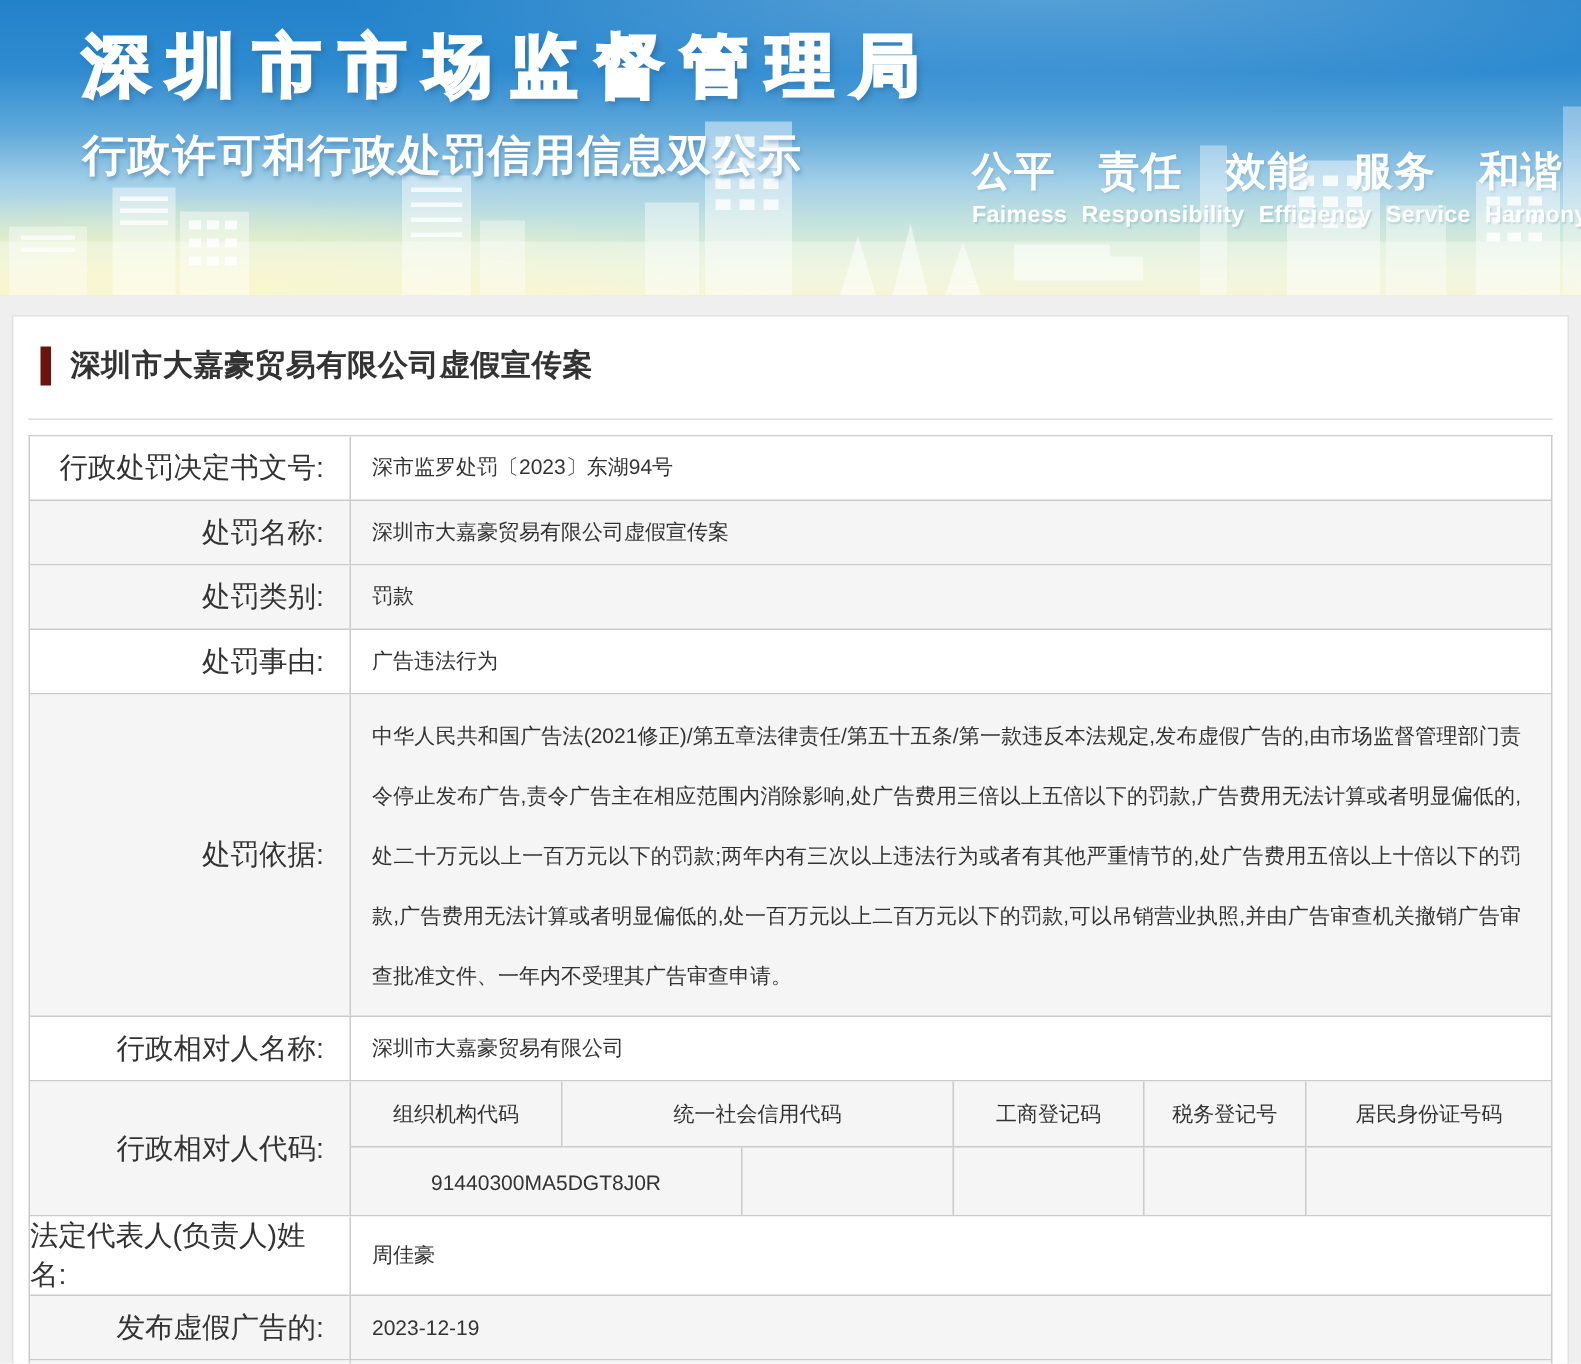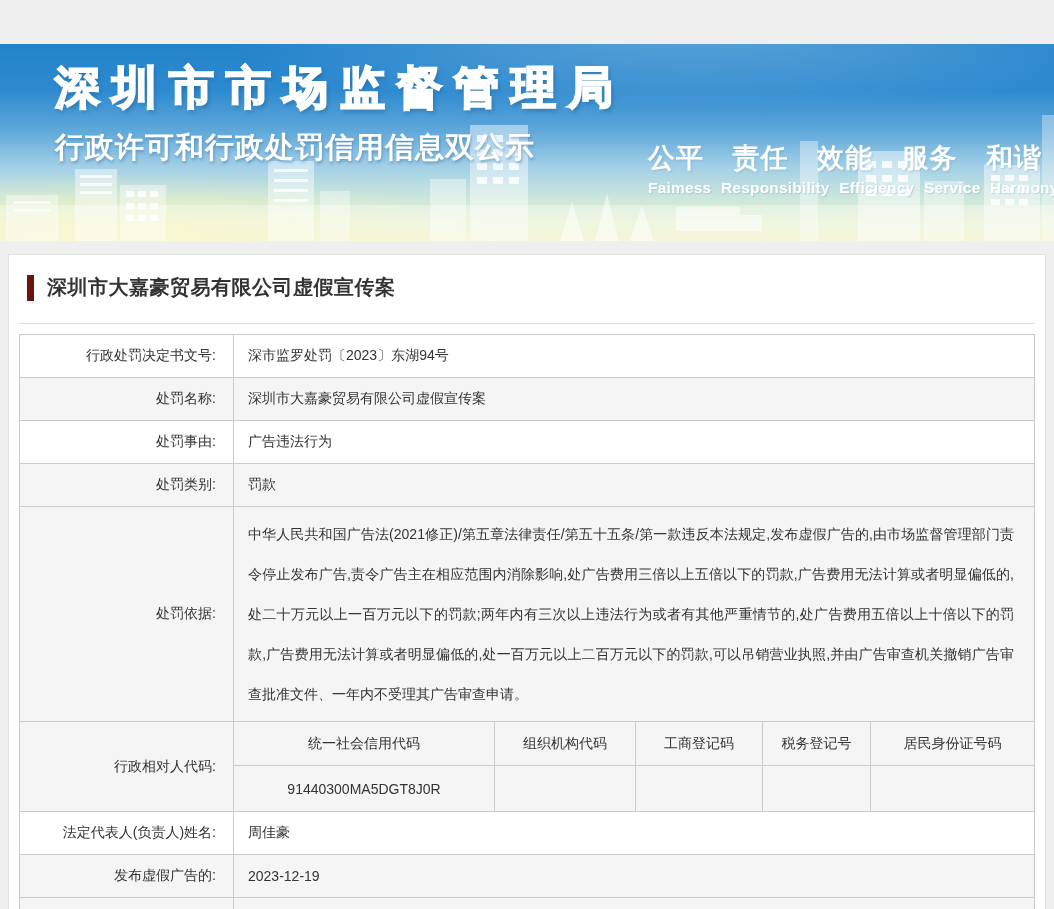--- a/index.html
+++ b/index.html
@@ -11,21 +11,20 @@
     color:#333;
   }
 
   
   .banner {
     position:relative; height:197px; overflow:hidden;
     background:
       radial-gradient(ellipse 55% 55% at 10% 104%, rgba(247,243,178,0.95), rgba(247,243,178,0) 70%),
       radial-gradient(ellipse 70% 65% at 66% -8%, rgba(255,255,255,0.28), rgba(255,255,255,0) 65%),
       linear-gradient(180deg, #2282ca 0%, #2f8bd0 24%, #5fa8da 44%, #a2cfe7 62%, #cbe6dc 78%, #e7f1cf 91%, #f2f0c5 100%);
-    margin-top: 44px;
   }
   .skyline { position:absolute; left:0; bottom:0; width:1054px; height:132px; }
   .banner-title {
     position:absolute; left:55px; top:14px;
     font-size:45px; font-weight:bold; letter-spacing:12px; white-space:nowrap;
     color:#1e7ca3;
     -webkit-text-stroke:2px #ffffff;
     text-shadow:2px 3px 4px rgba(25,80,125,0.45);
   }
   .banner-subtitle {
@@ -56,21 +55,21 @@
   .accent-bar { width:7px; height:26px; background:#6b130e; margin-right:13px; flex:0 0 7px; }
   .case-title-text { font-size:20px; font-weight:bold; color:#333; letter-spacing:0.5px; }
   .divider { border-bottom:1px solid #dcdcdc; margin-top:22px; }
 
   .info-table { margin-top:10px; border:1px solid #cbcbcb; border-bottom:none; }
   .row { display:flex; border-bottom:1px solid #cbcbcb; min-height:43px; background:#fff; }
   .row.shaded { background:#f5f5f5; }
   .lab {
     flex:0 0 214px; width:214px; border-right:1px solid #cbcbcb;
     display:flex; align-items:center; justify-content:flex-end;
-    padding-right:17px; font-size:14px; color:#333;
+    padding-right:17px; font-size:19px; color:#333;
   }
   .val {
     flex:1; display:flex; align-items:center;
     padding-left:14px; font-size:14px; color:#333;
   }
   .val.long {
     display:block; line-height:40px; padding:7px 20px 7px 14px;
     text-align:justify;
   }
 
@@ -183,43 +182,47 @@
       <div class="row">
         <div class="lab">行政处罚决定书文号:</div>
         <div class="val">深市监罗处罚〔2023〕东湖94号</div>
       </div>
 
       <div class="row shaded">
         <div class="lab">处罚名称:</div>
         <div class="val">深圳市大嘉豪贸易有限公司虚假宣传案</div>
       </div>
 
+      <div class="row shaded">
+        <div class="lab">处罚类别:</div>
+        <div class="val">罚款</div>
+      </div>
+
       <div class="row">
         <div class="lab">处罚事由:</div>
         <div class="val">广告违法行为</div>
       </div>
 
       <div class="row shaded">
-        <div class="lab">处罚类别:</div>
-        <div class="val">罚款</div>
-      </div>
-
-      <div class="row shaded">
         <div class="lab">处罚依据:</div>
         <div class="val long">中华人民共和国广告法(2021修正)/第五章法律责任/第五十五条/第一款违反本法规定,发布虚假广告的,由市场监督管理部门责令停止发布广告,责令广告主在相应范围内消除影响,处广告费用三倍以上五倍以下的罚款,广告费用无法计算或者明显偏低的,处二十万元以上一百万元以下的罚款;两年内有三次以上违法行为或者有其他严重情节的,处广告费用五倍以上十倍以下的罚款,广告费用无法计算或者明显偏低的,处一百万元以上二百万元以下的罚款,可以吊销营业执照,并由广告审查机关撤销广告审查批准文件、一年内不受理其广告审查申请。</div>
       </div>
 
 
+      <div class="row">
+        <div class="lab">行政相对人名称:</div>
+        <div class="val">深圳市大嘉豪贸易有限公司</div>
+      </div>
 
       <div class="row shaded">
         <div class="lab">行政相对人代码:</div>
         <div class="val codes">
           <div class="crow head">
+            <div class="ccell c2">组织机构代码</div>
             <div class="ccell c1">统一社会信用代码</div>
-            <div class="ccell c2">组织机构代码</div>
             <div class="ccell c3">工商登记码</div>
             <div class="ccell c4">税务登记号</div>
             <div class="ccell c5">居民身份证号码</div>
           </div>
           <div class="crow">
             <div class="ccell c1">91440300MA5DGT8J0R</div>
             <div class="ccell c2"></div>
             <div class="ccell c3"></div>
             <div class="ccell c4"></div>
             <div class="ccell c5"></div>

